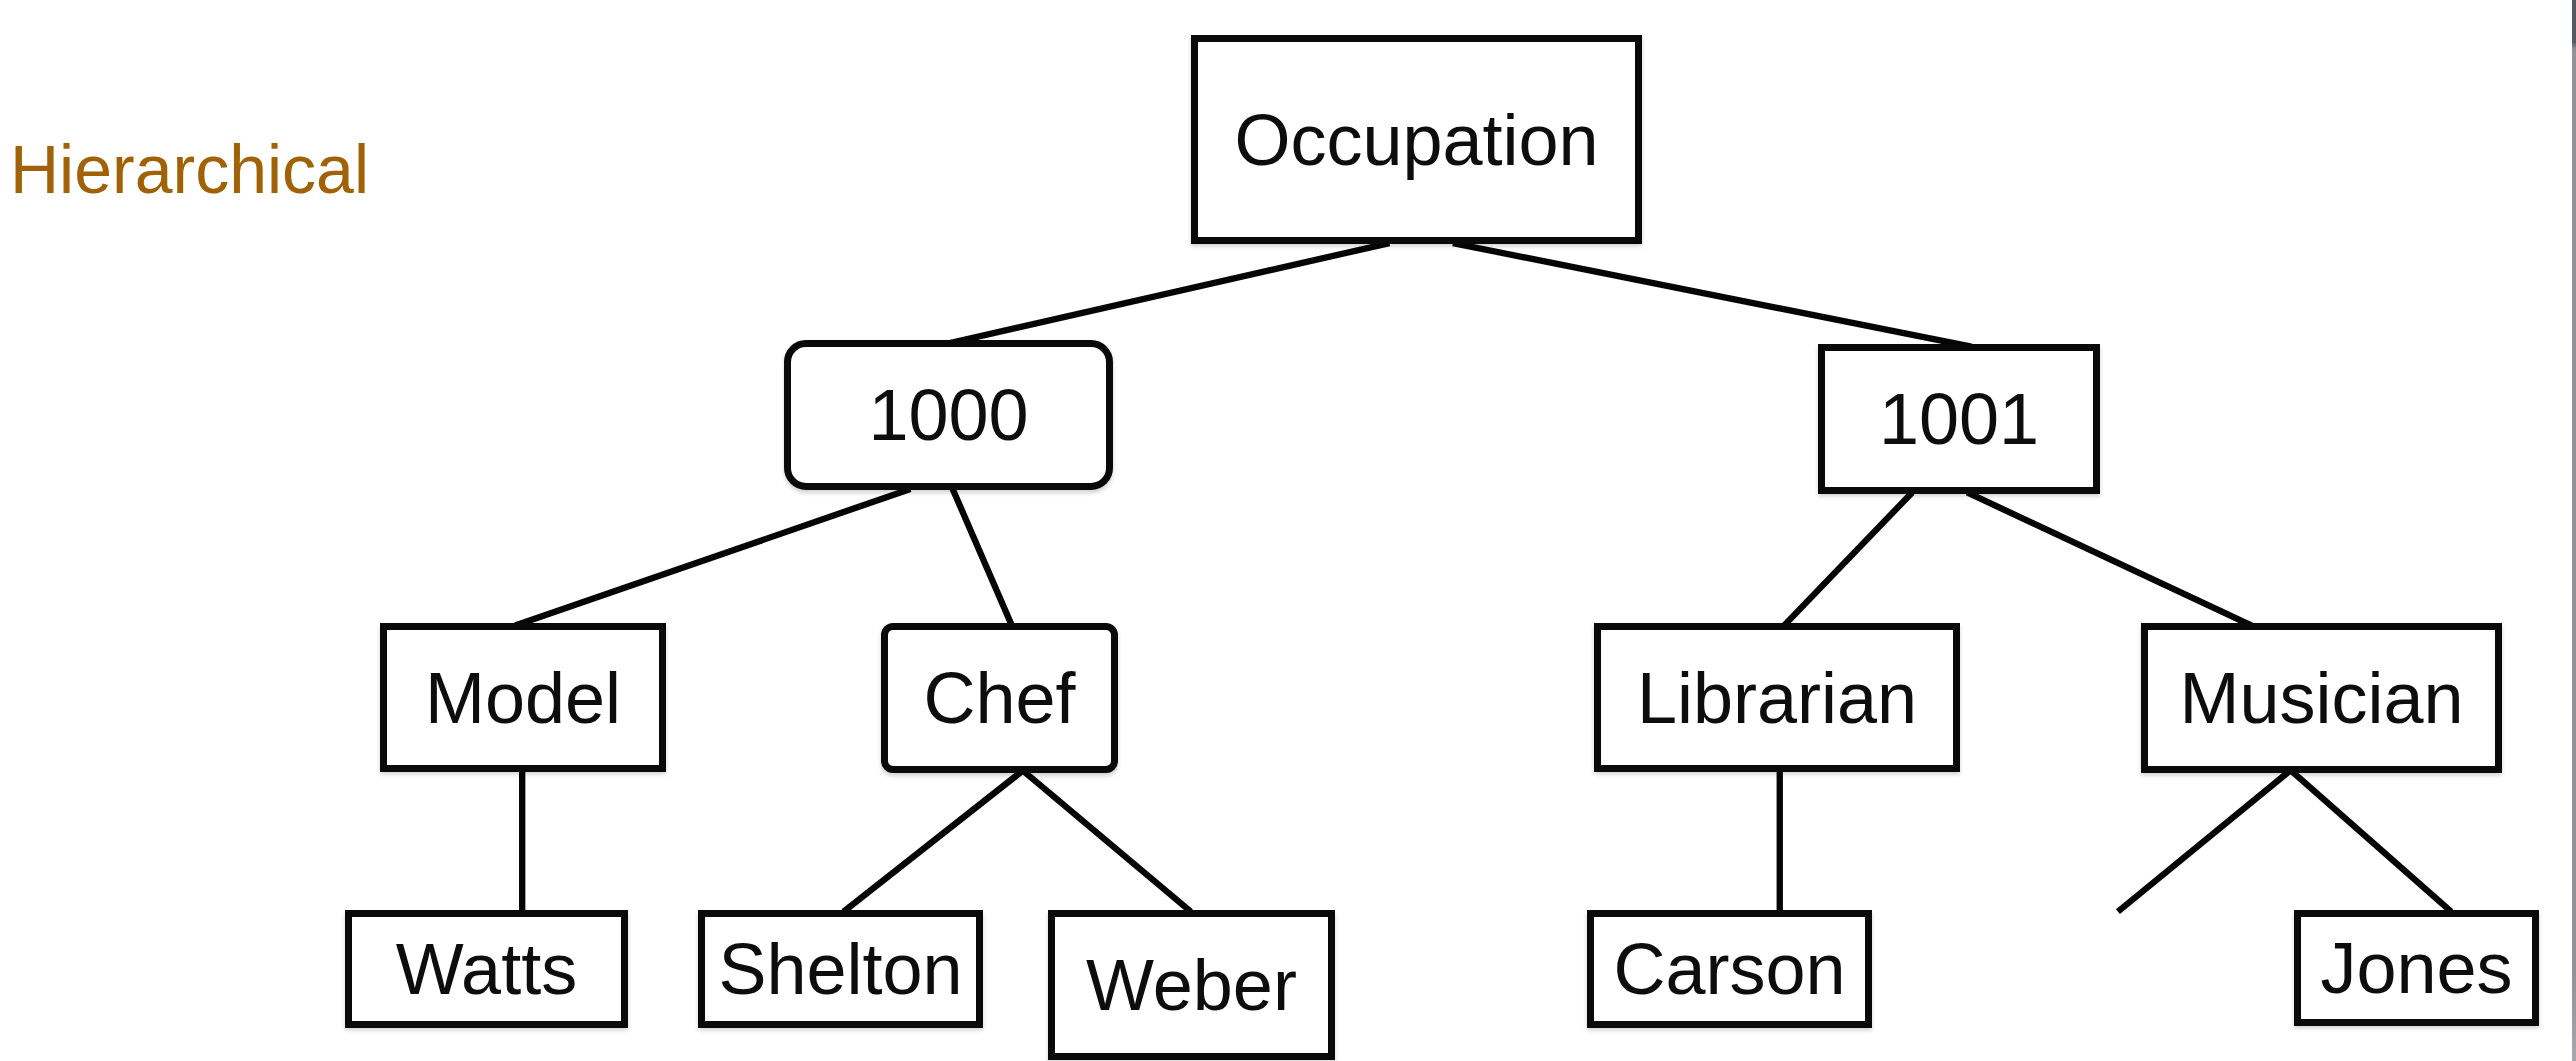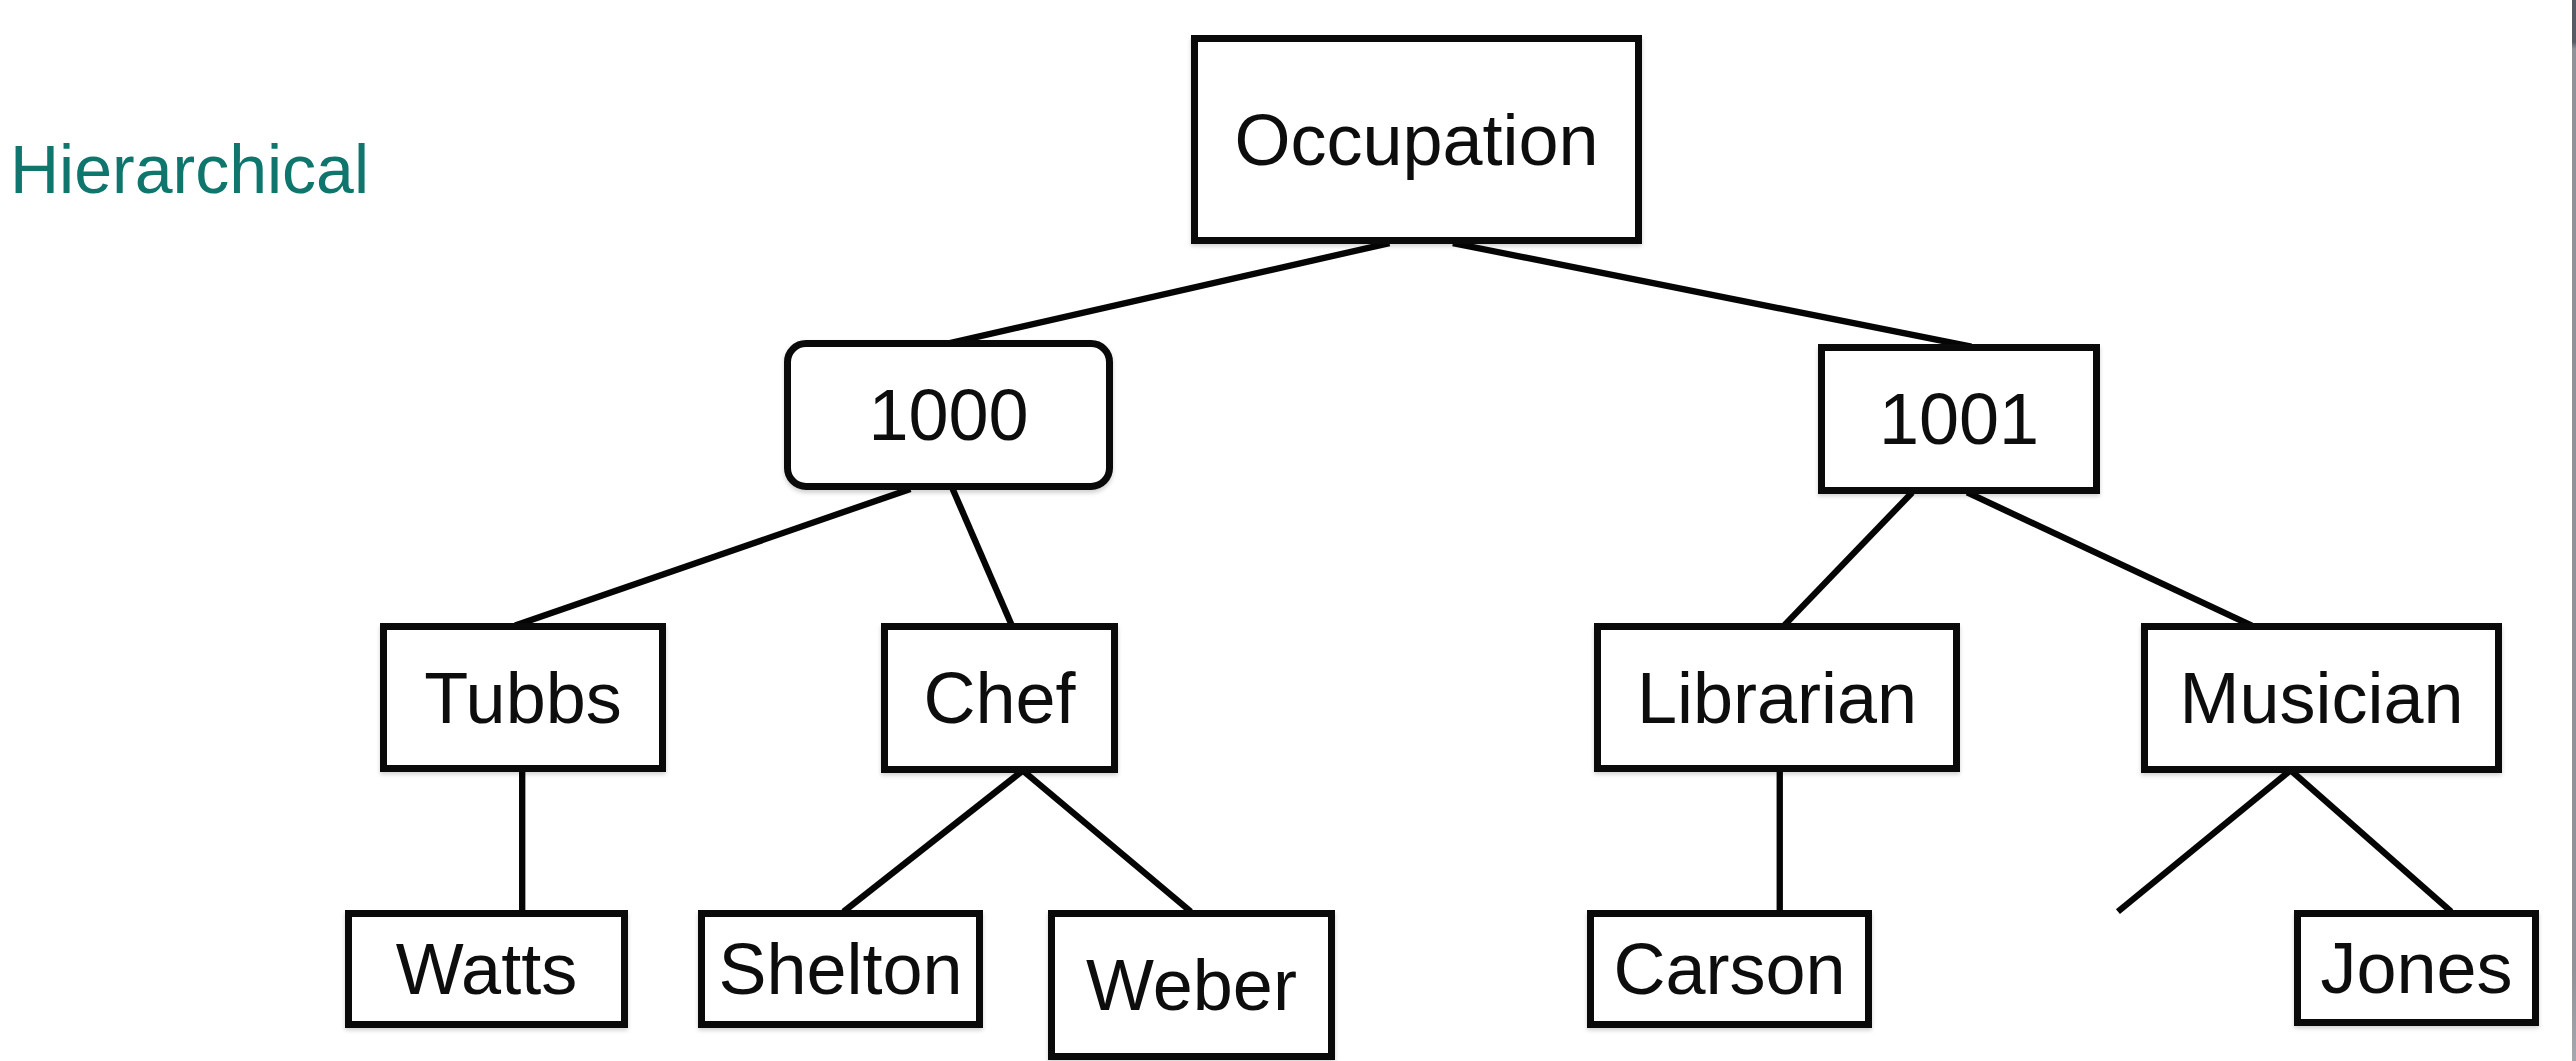--- a/index.html
+++ b/index.html
@@ -21,21 +21,21 @@
     top: 0;
     width: 2576px;
     height: 1061px;
   }
   .diagram-title {
     position: absolute;
     left: 10px;
     top: 132px;
     font-size: 68px;
     line-height: 1.1;
-    color: #0f766e;
+    color: #a16207;
     white-space: nowrap;
   }
   .node {
     position: absolute;
     box-sizing: border-box;
     border: 7.8px solid #0a0a0a;
     background: #ffffff;
     display: flex;
     align-items: center;
     justify-content: center;
@@ -83,23 +83,23 @@
   </svg>
 
   <div class="diagram-title">Hierarchical</div>
 
   <div class="node" style="left:1191px; top:35px; width:451px; height:209px;">Occupation</div>
 
   <div class="node" style="left:784px; top:340px; width:329px; height:150px;border-radius:22px;">1000</div>
 
   <div class="node" style="left:1818px; top:344px; width:282px; height:150px;">1001</div>
 
-  <div class="node" style="left:380px; top:623px; width:286px; height:149px;">Tubbs</div>
+  <div class="node" style="left:380px; top:623px; width:286px; height:149px;">Model</div>
 
-  <div class="node" style="left:881px; top:623px; width:237px; height:150px;">Chef</div>
+  <div class="node" style="left:881px; top:623px; width:237px; height:150px;border-radius:12px;">Chef</div>
 
   <div class="node" style="left:1594px; top:623px; width:366px; height:149px;">Librarian</div>
 
   <div class="node" style="left:2141px; top:623px; width:361px; height:150px;">Musician</div>
 
   <div class="node" style="left:345px; top:910px; width:283px; height:118px;">Watts</div>
 
   <div class="node" style="left:698px; top:910px; width:285px; height:118px;">Shelton</div>
 
   <div class="node" style="left:1048px; top:910px; width:287px; height:150px;">Weber</div>

